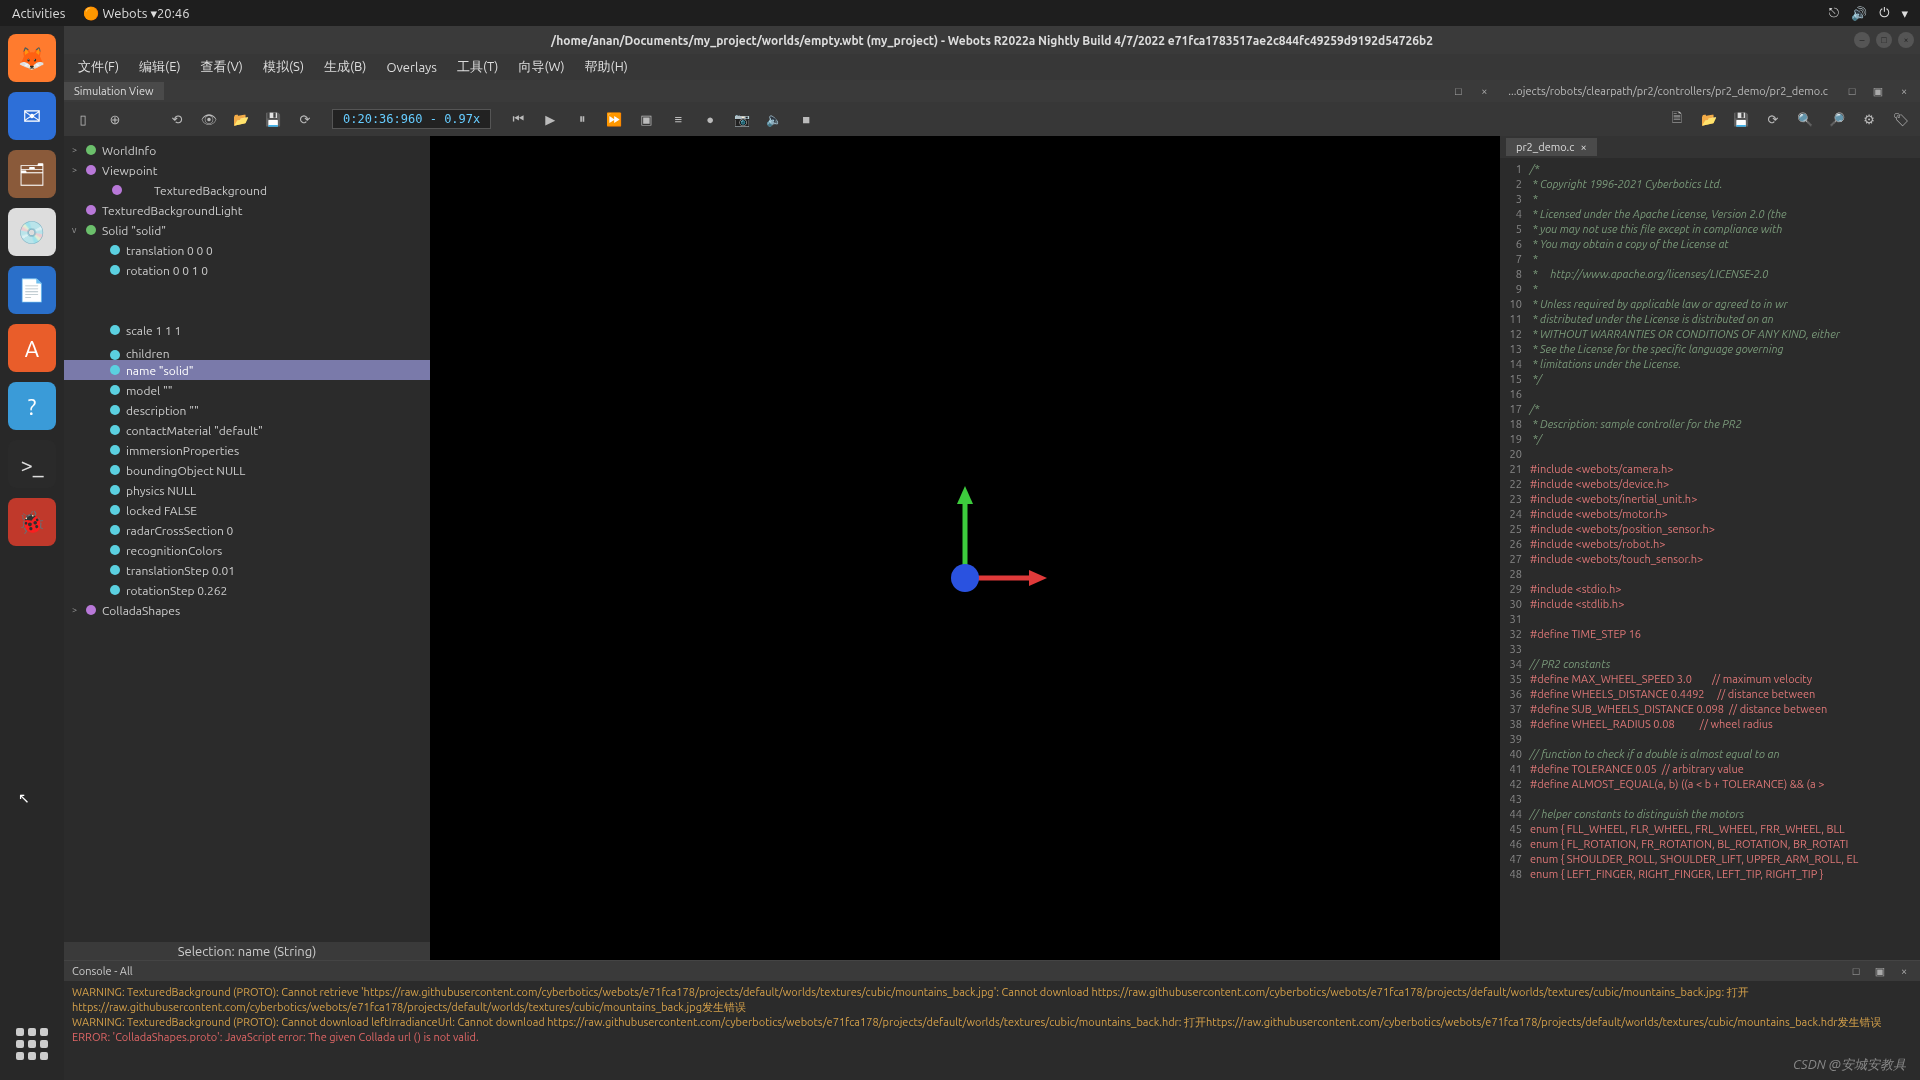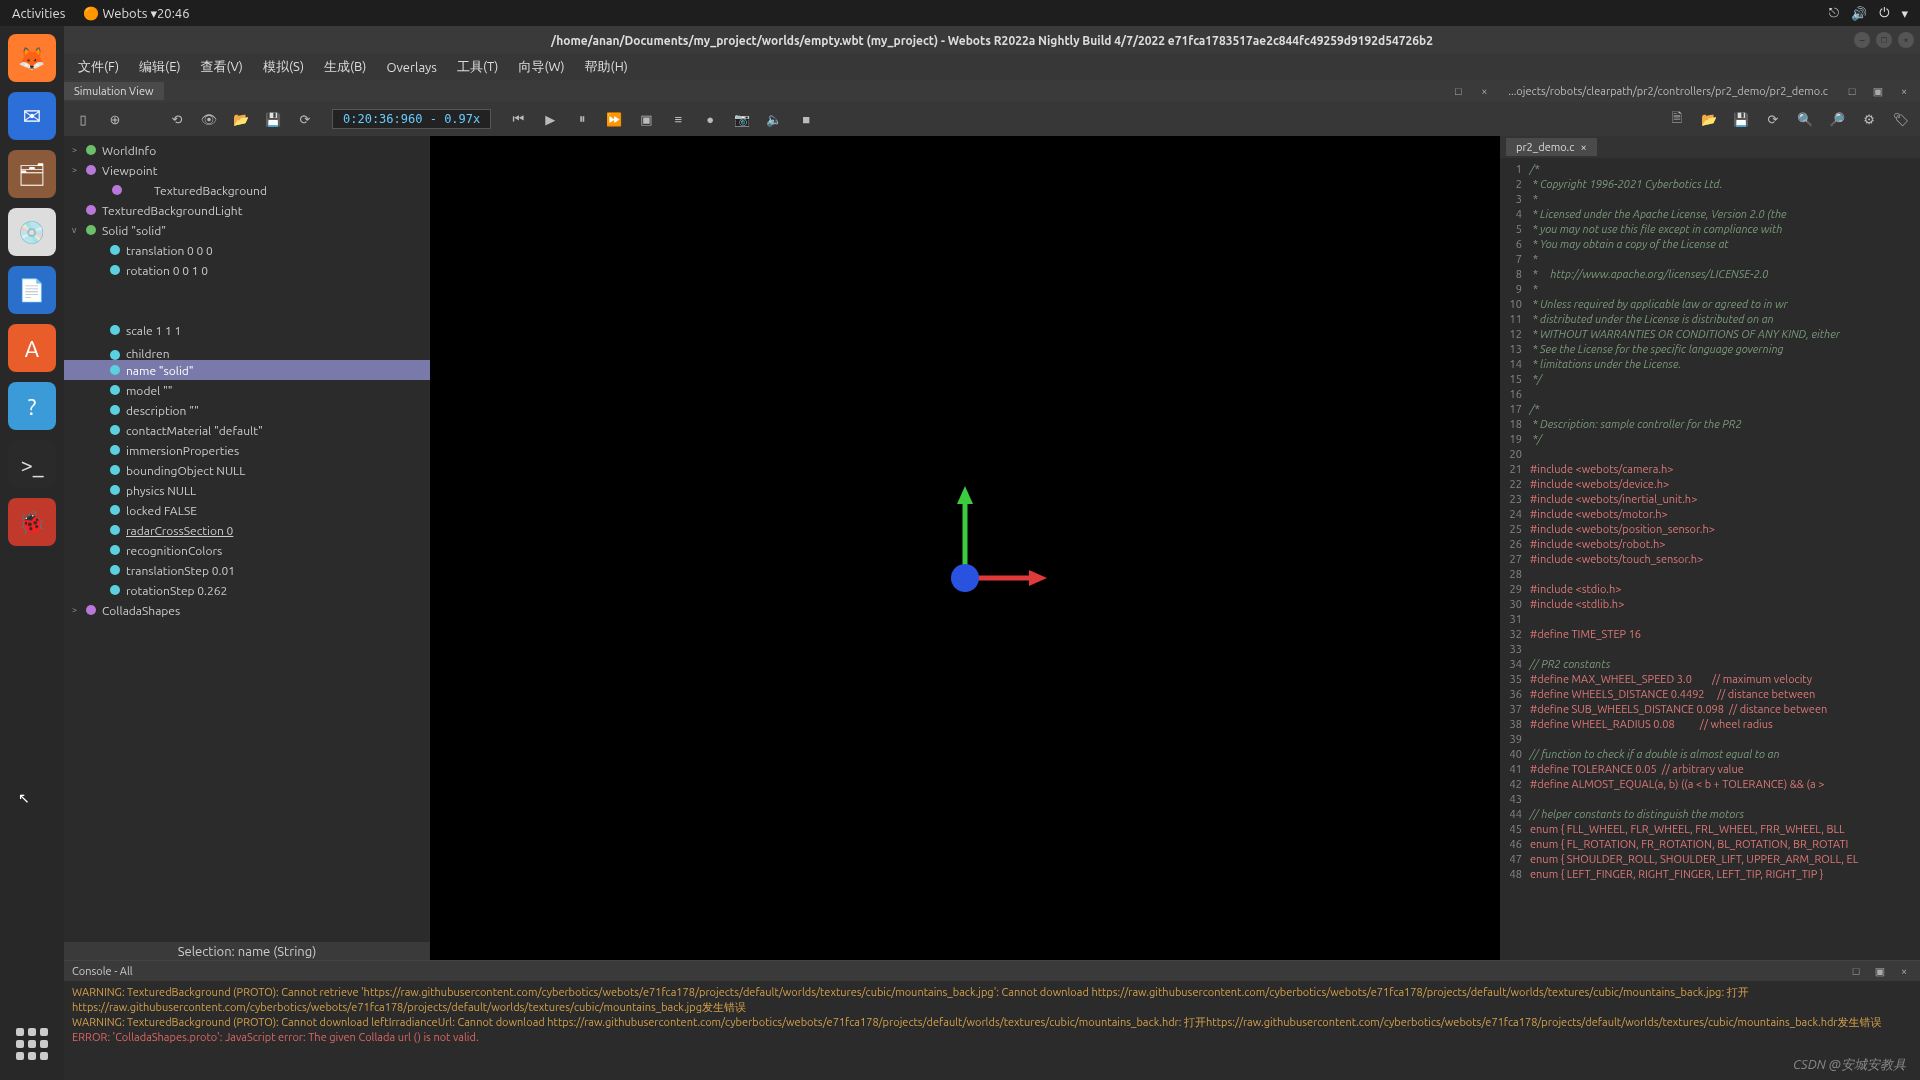--- a/index.html
+++ b/index.html
@@ -242,21 +242,21 @@
           <div class="node" style="padding-left: 32px;">
             <span class="exp"></span>
             <span class="dot" style="background:#5bd0e0"></span>
             <span>physics NULL</span>
           </div>
           <div class="node" style="padding-left: 32px;">
             <span class="exp"></span>
             <span class="dot" style="background:#5bd0e0"></span>
             <span>locked FALSE</span>
           </div>
-          <div class="node" style="padding-left: 32px; text-decoration: underline;">
+          <div class="node" style="padding-left: 32px;">
             <span class="exp"></span>
             <span class="dot" style="background:#5bd0e0"></span>
             <span>radarCrossSection 0</span>
           </div>
           <div class="node" style="padding-left: 32px;">
             <span class="exp"></span>
             <span class="dot" style="background:#5bd0e0"></span>
             <span>recognitionColors</span>
           </div>
           <div class="node" style="padding-left: 32px;">

